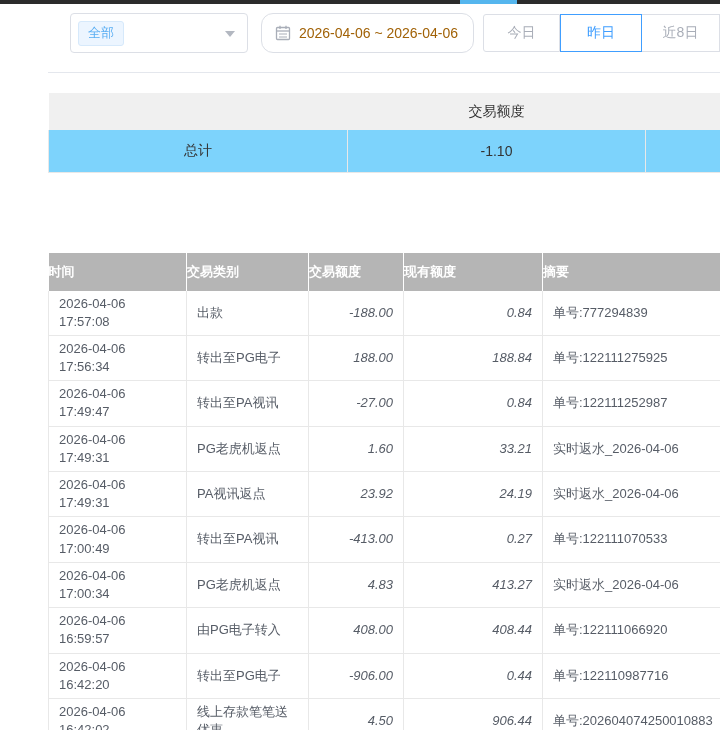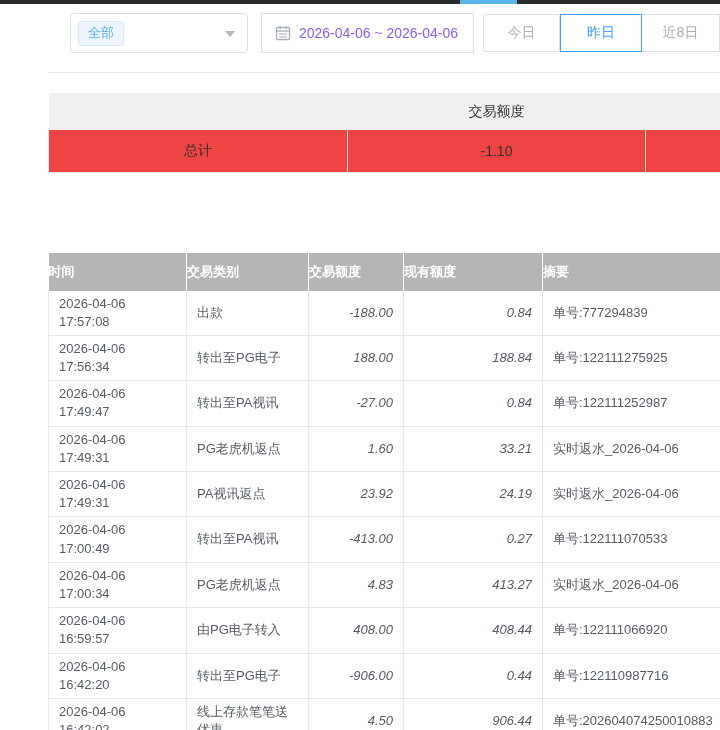--- a/index.html
+++ b/index.html
@@ -48,25 +48,25 @@
   .caret {
     position: absolute; right: 12px; top: 17px;
     width: 0; height: 0;
     border-left: 5px solid transparent;
     border-right: 5px solid transparent;
     border-top: 6px solid #b3b8c1;
   }
   .date-box {
     margin-left: 13px;
     width: 239px; height: 40px;
-    border: 1px solid #dcdfe6; border-radius: 0;
+    border: 1px solid #dcdfe6; border-radius: 12px;
     background: #fff;
     display: flex; align-items: center;
     padding: 0 10px;
-    color: #8b5cf6; font-size: 14px;
+    color: #a16207; font-size: 14px;
     cursor: pointer;
   }
   .date-box svg { margin: 0 8px 0 3px; flex: 0 0 auto; }
   .btn-group {
     margin-left: 9px;
     display: flex; height: 38px;
   }
   .qbtn {
     height: 38px;
     background: #fff;
@@ -108,21 +108,21 @@
   .summary-table th {
     height: 37px;
     background: #f0f0f0;
     font-weight: normal;
     text-align: center;
     border: none;
   }
   .summary-table td {
     height: 42px;
     text-align: center;
-    background: #ef4444;
+    background: #7dd3fc;
     border: 1px solid #e8e8e8;
     border-top: none;
   }
   
   .tx-table {
     margin: 80px 0 0 48px;
     border-collapse: collapse;
     table-layout: fixed;
     width: 762px;
     font-size: 13px;

